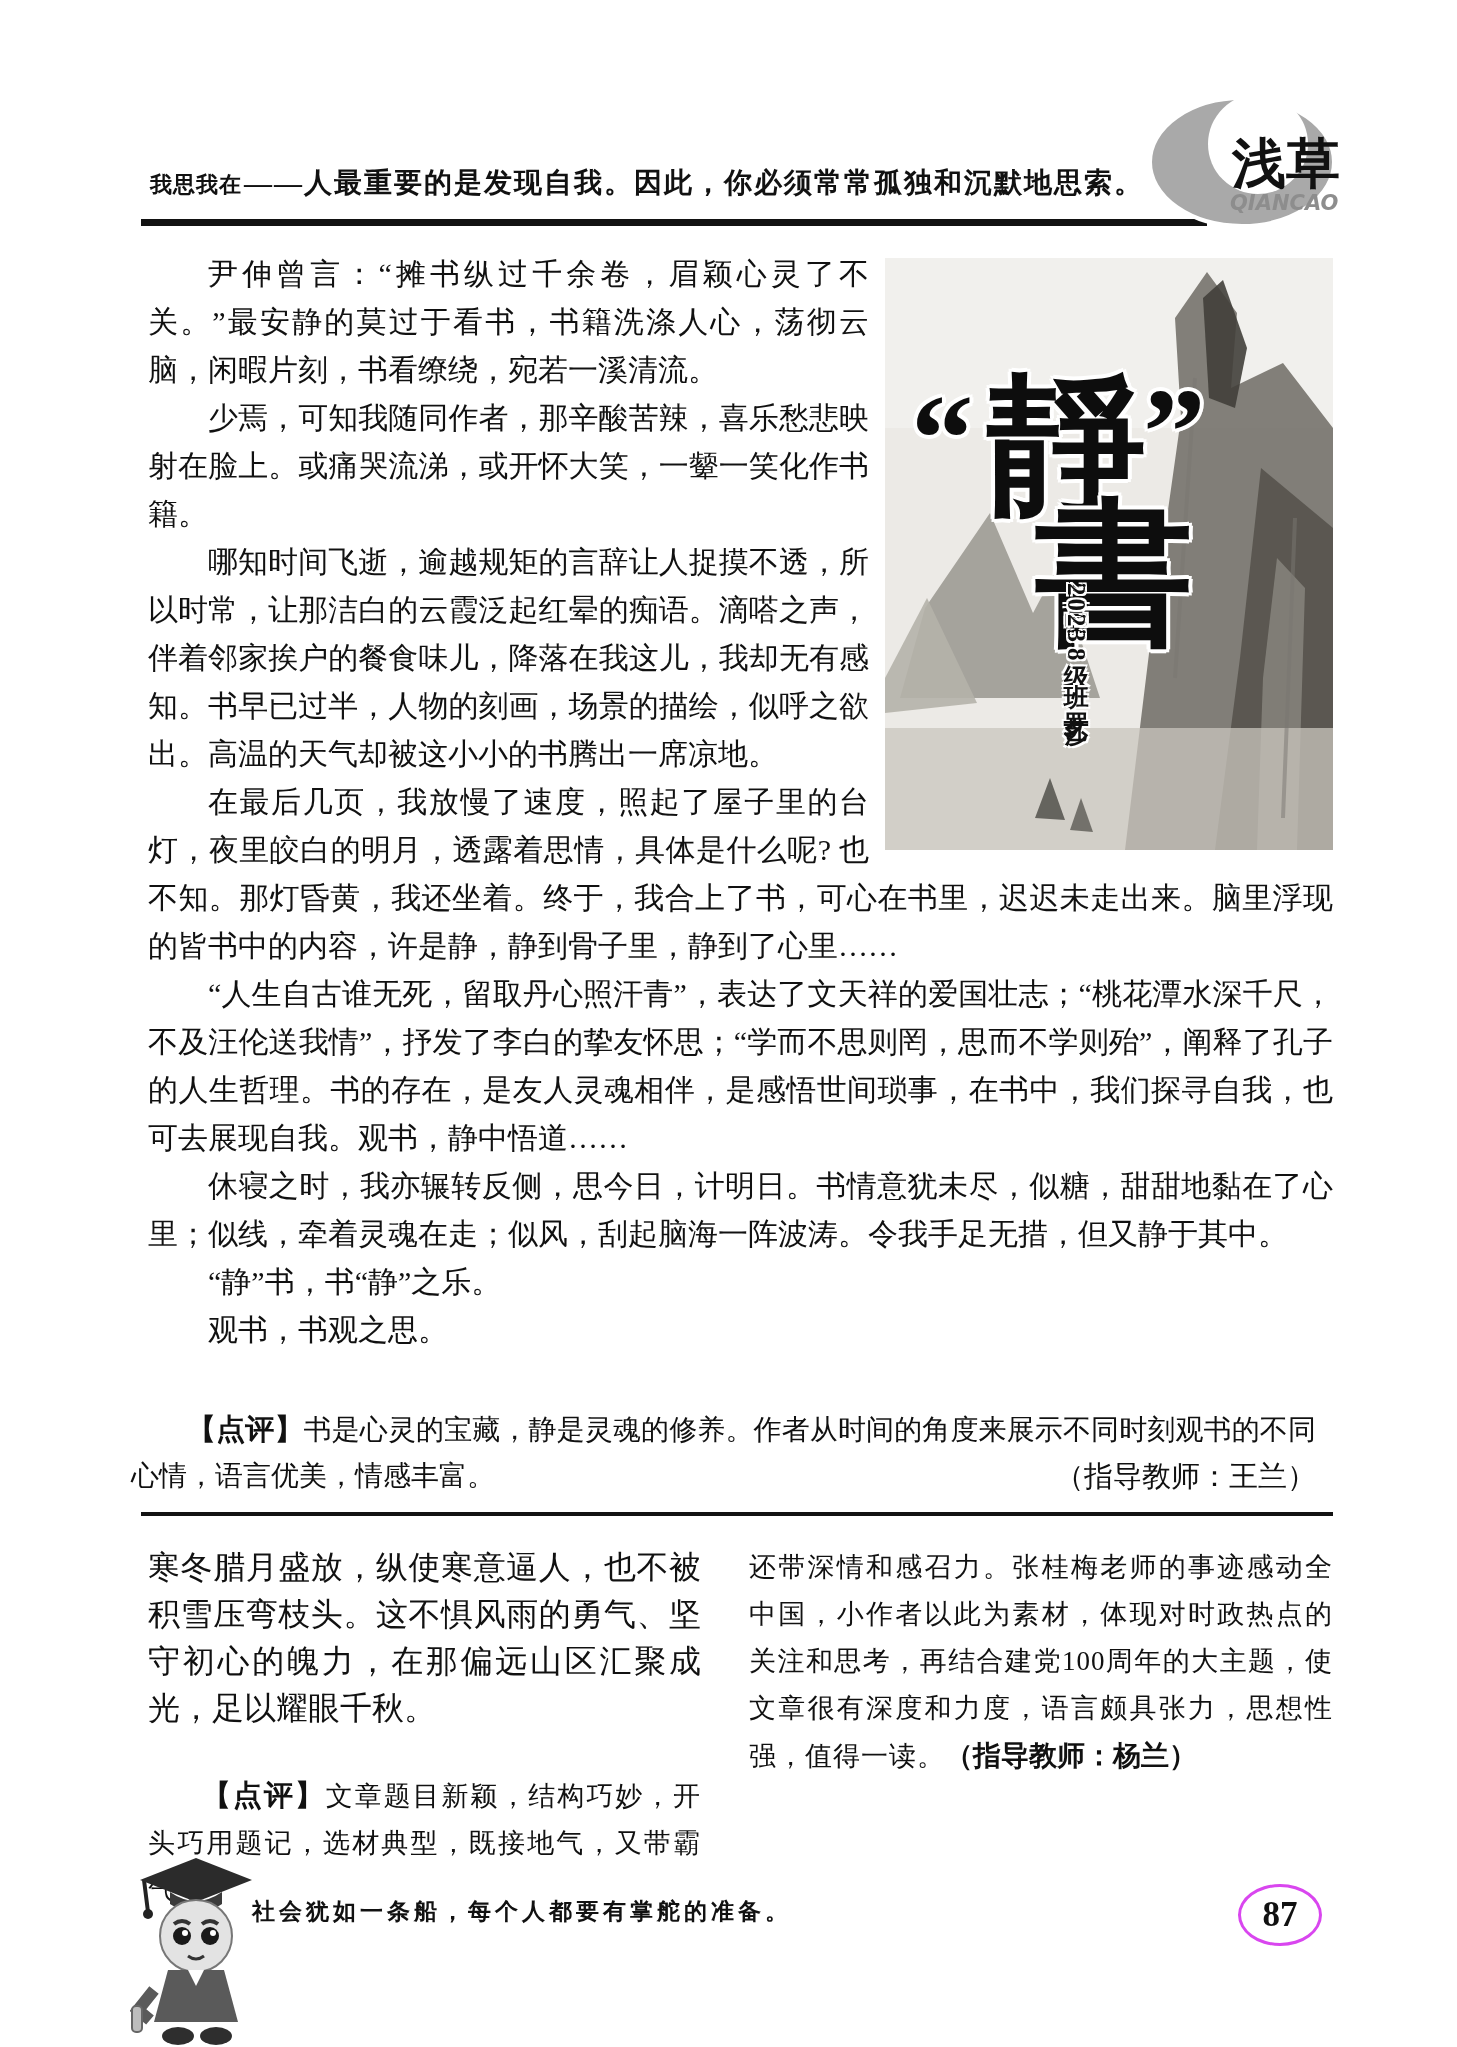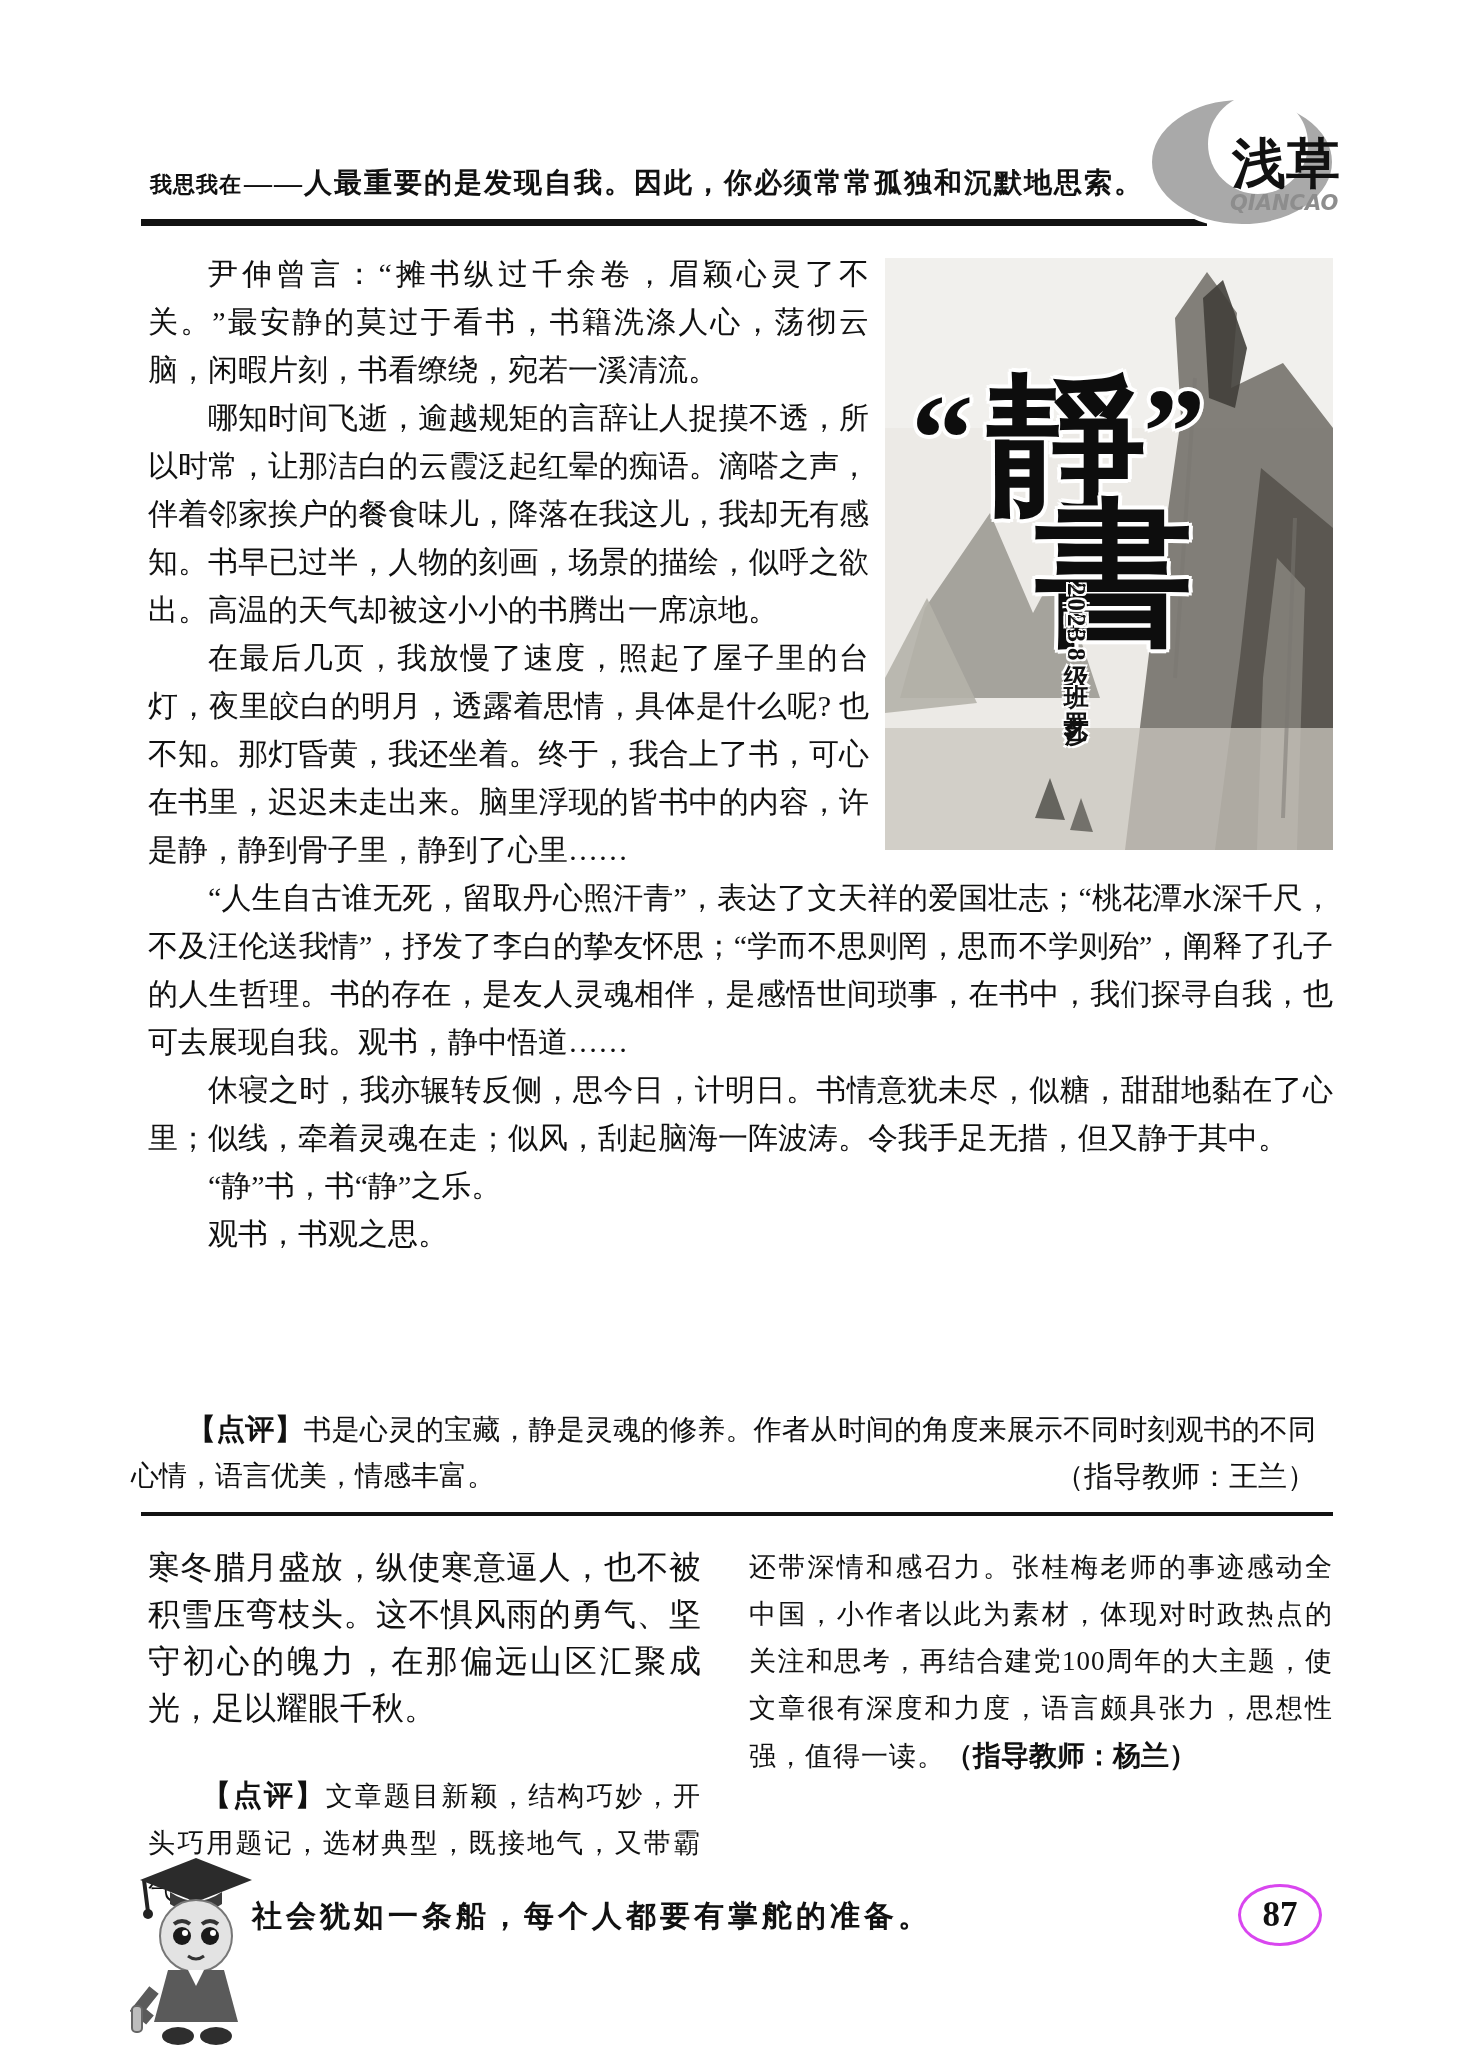--- a/index.html
+++ b/index.html
@@ -44,21 +44,21 @@
   .bcol-left{width:553px;margin-right:48px;}
   .bcol-right{width:584px;}
   .b-para{margin:0;font-size:32px;line-height:47px;text-align:justify;}
   .b-comment{margin:40px 0 0 0;font-size:27px;line-height:47px;letter-spacing:1px;text-align:justify;
              text-indent:2em;}
   .b-right-text{margin:0;font-size:27px;line-height:47px;letter-spacing:1px;text-align:justify;}
   .b-teacher{font-family:"DejaVu Sans","Liberation Sans",sans-serif;font-weight:bold;font-size:28px;
              letter-spacing:0;}
   
   .mascot{position:absolute;left:130px;top:1840px;width:132px;height:207px;}
-  .footer-quote{position:absolute;left:252px;top:1896px;font-size:30px;font-weight:bold;
+  .footer-quote{position:absolute;left:252px;top:1896px;font-size:23px;font-weight:bold;
                 letter-spacing:4px;}
   .page-badge{position:absolute;left:1238px;top:1884px;width:78px;height:56px;
               border:3px solid #d946ef;border-radius:50%;display:flex;align-items:center;
               justify-content:center;font-size:35px;font-weight:600;}
 </style>
 </head>
 <body>
 
 <div class="page">
 
@@ -96,20 +96,21 @@
       </svg>
       <span class="t-quote-open outline-w">“</span>
       <span class="t-char1 outline-w">靜</span>
       <span class="t-quote-close outline-w">”</span>
       <span class="t-char2 outline-w">書</span>
       <div class="t-byline">
         <span>高2023级8班</span><span class="t-author">罗艺莎</span>
       </div>
     </div>
     <p>尹伸曾言：“摊书纵过千余卷，眉颖心灵了不关。”最安静的莫过于看书，书籍洗涤人心，荡彻云脑，闲暇片刻，书看缭绕，宛若一溪清流。</p>
+    <p>少焉，可知我随同作者，那辛酸苦辣，喜乐愁悲映射在脸上。或痛哭流涕，或开怀大笑，一颦一笑化作书籍。</p>
     <p>哪知时间飞逝，逾越规矩的言辞让人捉摸不透，所以时常，让那洁白的云霞泛起红晕的痴语。滴嗒之声，伴着邻家挨户的餐食味儿，降落在我这儿，我却无有感知。书早已过半，人物的刻画，场景的描绘，似呼之欲出。高温的天气却被这小小的书腾出一席凉地。</p>
     <p>在最后几页，我放慢了速度，照起了屋子里的台灯，夜里皎白的明月，透露着思情，具体是什么呢? 也不知。那灯昏黄，我还坐着。终于，我合上了书，可心在书里，迟迟未走出来。脑里浮现的皆书中的内容，许是静，静到骨子里，静到了心里……</p>
     <p>“人生自古谁无死，留取丹心照汗青”，表达了文天祥的爱国壮志；“桃花潭水深千尺，不及汪伦送我情”，抒发了李白的挚友怀思；“学而不思则罔，思而不学则殆”，阐释了孔子的人生哲理。书的存在，是友人灵魂相伴，是感悟世间琐事，在书中，我们探寻自我，也可去展现自我。观书，静中悟道……</p>
     <p>休寝之时，我亦辗转反侧，思今日，计明日。书情意犹未尽，似糖，甜甜地黏在了心里；似线，牵着灵魂在走；似风，刮起脑海一阵波涛。令我手足无措，但又静于其中。</p>
     <p>“静”书，书“静”之乐。</p>
     <p>观书，书观之思。</p>
   </div>
 
   <div class="comment1">
     <p>

